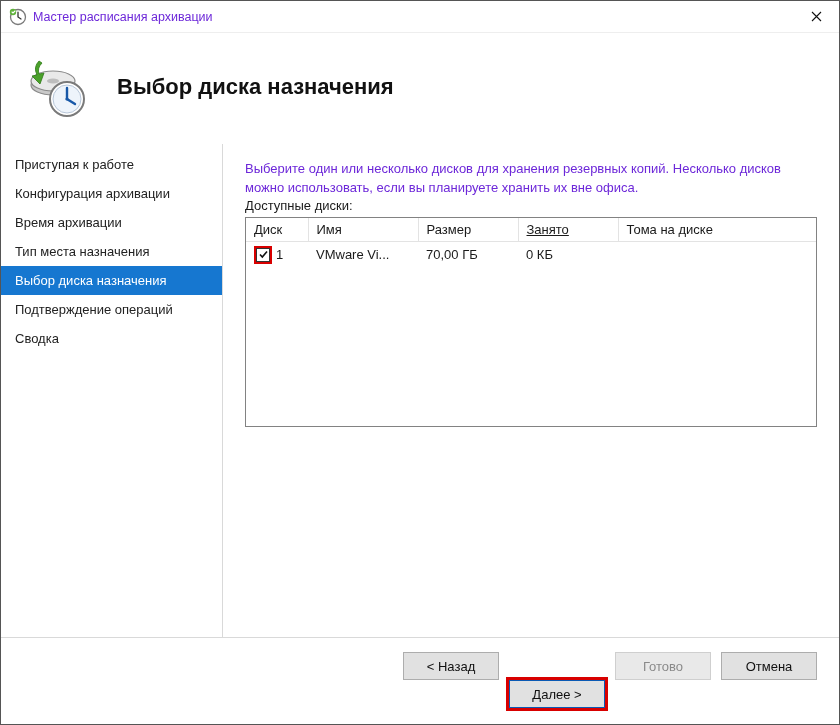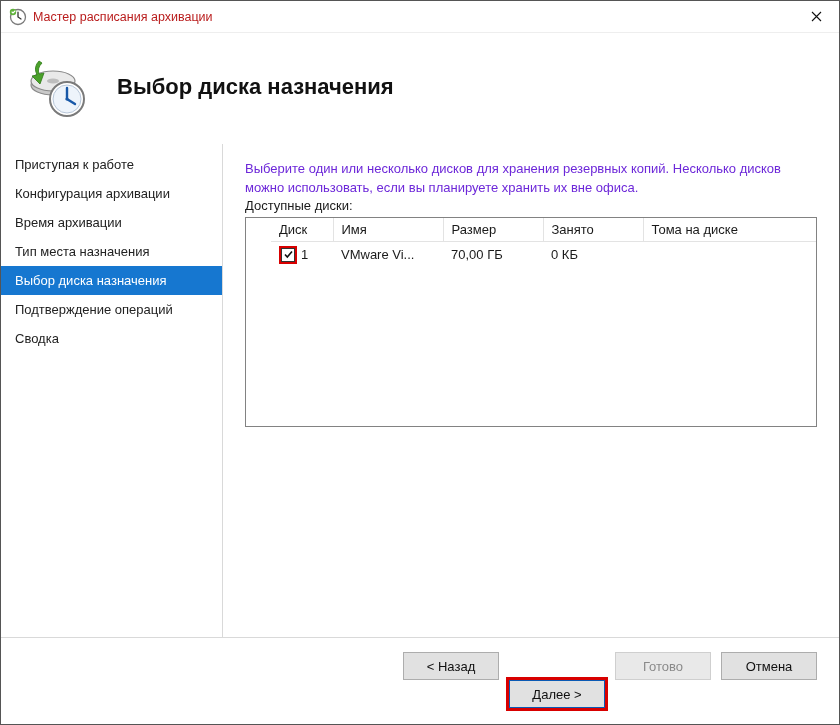--- a/index.html
+++ b/index.html
@@ -1,44 +1,44 @@
 <!DOCTYPE html>
 <html><head>
 <meta charset="utf-8">
 <style>
   * { box-sizing: border-box; }
   html, body { margin:0; padding:0; font-family: "Segoe UI", Tahoma, sans-serif; font-size:13px; color:#1a1a1a; background:#fff; }
   .window { width:840px; height:725px; border:1px solid #555; display:flex; flex-direction:column; background:#fff; position:relative;}
   .titlebar { height:32px; display:flex; align-items:center; padding:0 0 0 8px; border-bottom:1px solid #eee;}
   .titlebar .app-icon { width:18px; height:18px; margin-right:6px; flex:0 0 auto; }
-  .titlebar .title { flex:1 1 auto; font-size:12.5px; color:#b91c1c; }
+  .titlebar .title { flex:1 1 auto; font-size:12.5px; color:#6d28d9; }
   .titlebar .close { width:46px; height:32px; display:flex; align-items:center; justify-content:center; }
   .titlebar .close svg { width:11px; height:11px; }
 
   .top-area { display:flex; align-items:center; padding:22px 20px 24px 24px; border-bottom: none; }
   .banner-icon { width:64px; height:64px; margin-right:28px; flex:0 0 auto;}
   .page-title { font-size:22px; font-weight:700; color:#111; }
 
   .body-area { flex:1 1 auto; display:flex; min-height:0; border-top:1px solid #fff;}
   .sidebar { width:222px; flex:0 0 222px; border-right:1px solid #d9d9d9; padding-top:6px; background:#fff;}
   .sidebar .step { padding:7px 14px 7px 14px; font-size:13px; color:#222; cursor:default;}
   .sidebar .step.selected { background:#1677d0; color:#fff; }
   
   .content { flex:1 1 auto; padding:16px 22px 10px 22px; display:flex; flex-direction:column; min-width:0;}
   .instr { font-size:13px; line-height:1.45; color:#6d28d9; margin-bottom:0;}
   .label-avail { font-size:13px; margin-bottom:4px;}
-  .listbox { border:1px solid #828282; background:#fff; height:210px; overflow:auto;padding-left:25px;}
+  .listbox { border:1px solid #828282; background:#fff; height:210px; overflow:auto;}
   table.disks { border-collapse:collapse; width:100%; table-layout:fixed;}
   table.disks th { text-align:left; font-weight:400; font-size:13px; padding:4px 8px; border-right:1px solid #e3e3e3; border-bottom:1px solid #e3e3e3; background:#fff; white-space:nowrap; overflow:hidden;}
   table.disks th:last-child{ border-right:none;}
   table.disks td { font-size:13px; padding:4px 8px; white-space:nowrap; overflow:hidden; text-overflow:ellipsis; vertical-align:middle;}
   .col-disk{width:62px;}
   .col-name{width:110px;}
   .col-size{width:100px;}
-  .col-used{width:100px;}
+  .col-used{width:100px;text-decoration:underline;}
   .col-vol{}
   .chk-wrap{display:inline-flex; align-items:center; gap:4px;}
   .chk-hl{border:2.5px solid #d80000; padding:0px; display:inline-flex; align-items:center; justify-content:center; line-height:0;}
   .chk{ width:14px; height:14px; border:1px solid #333; display:inline-flex; align-items:center; justify-content:center; background:#fff;}
   .chk svg{width:11px;height:11px;}
   
   .show-all-row{ display:flex; justify-content:flex-end; margin-top:16px;}
   button.wide { min-width:250px; height:28px; padding:0 14px; font-family:inherit; font-size:13px; background:#e1e1e1; border:1px solid #adadad; color:#111; }
   
   .footer { border-top:1px solid #d9d9d9; padding:14px 22px 16px 0; display:flex; justify-content:flex-end; gap:10px; }

